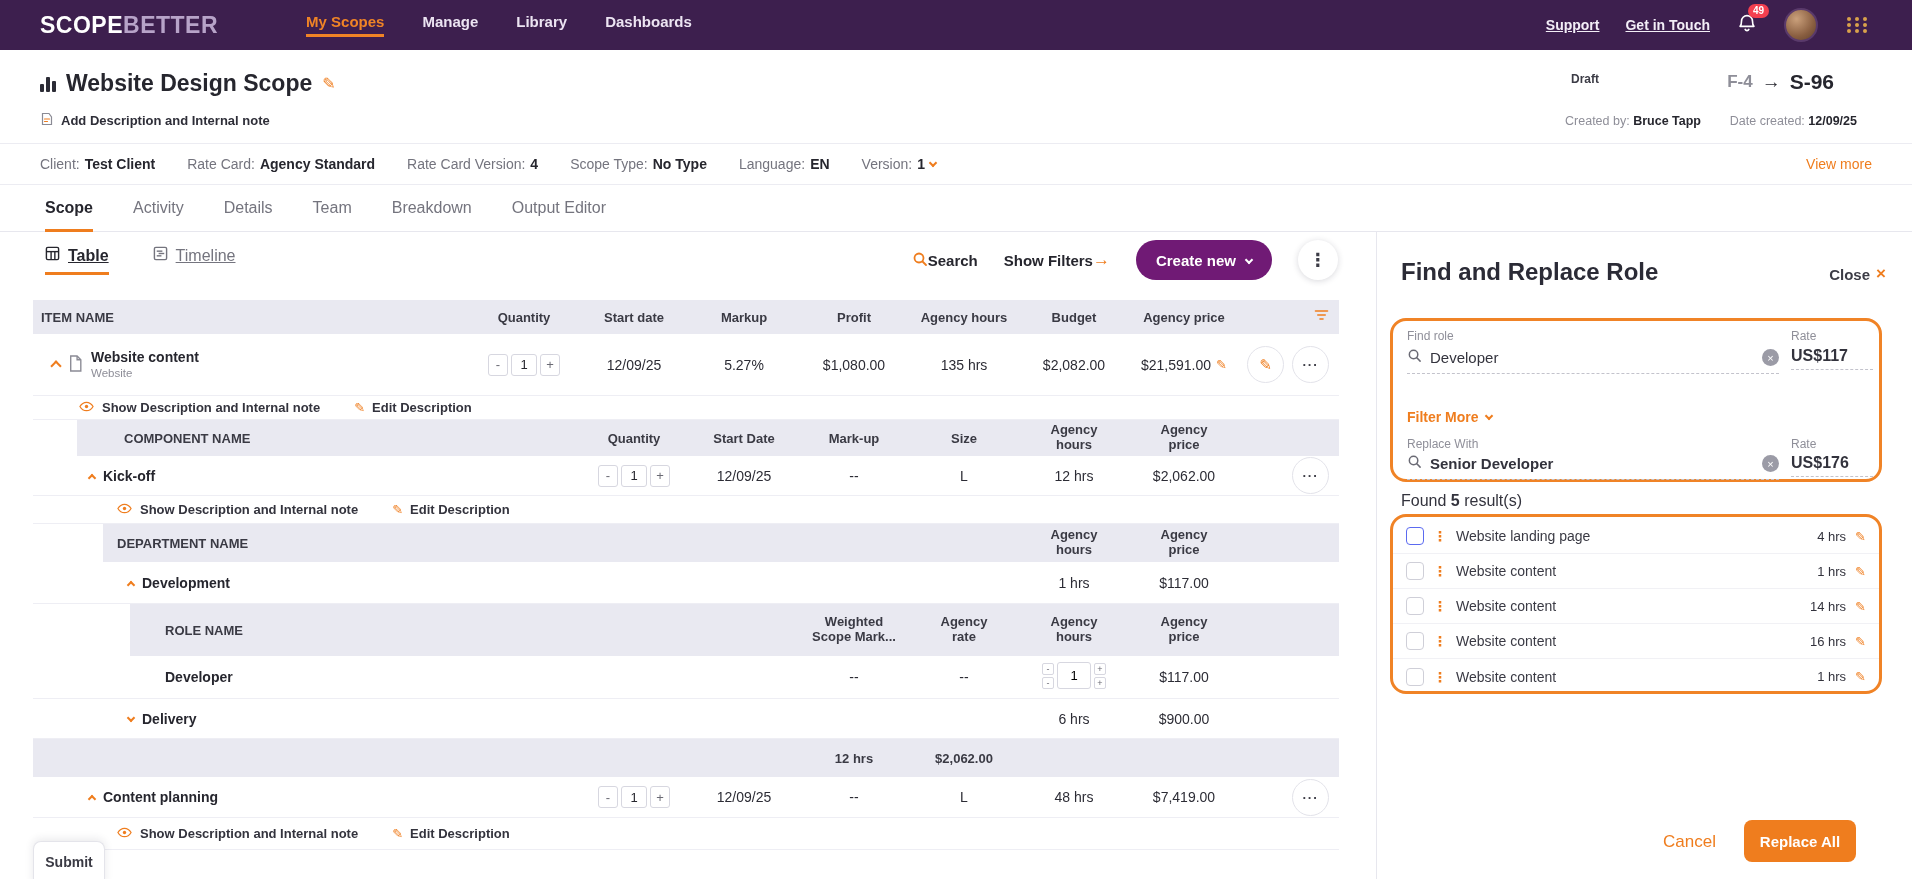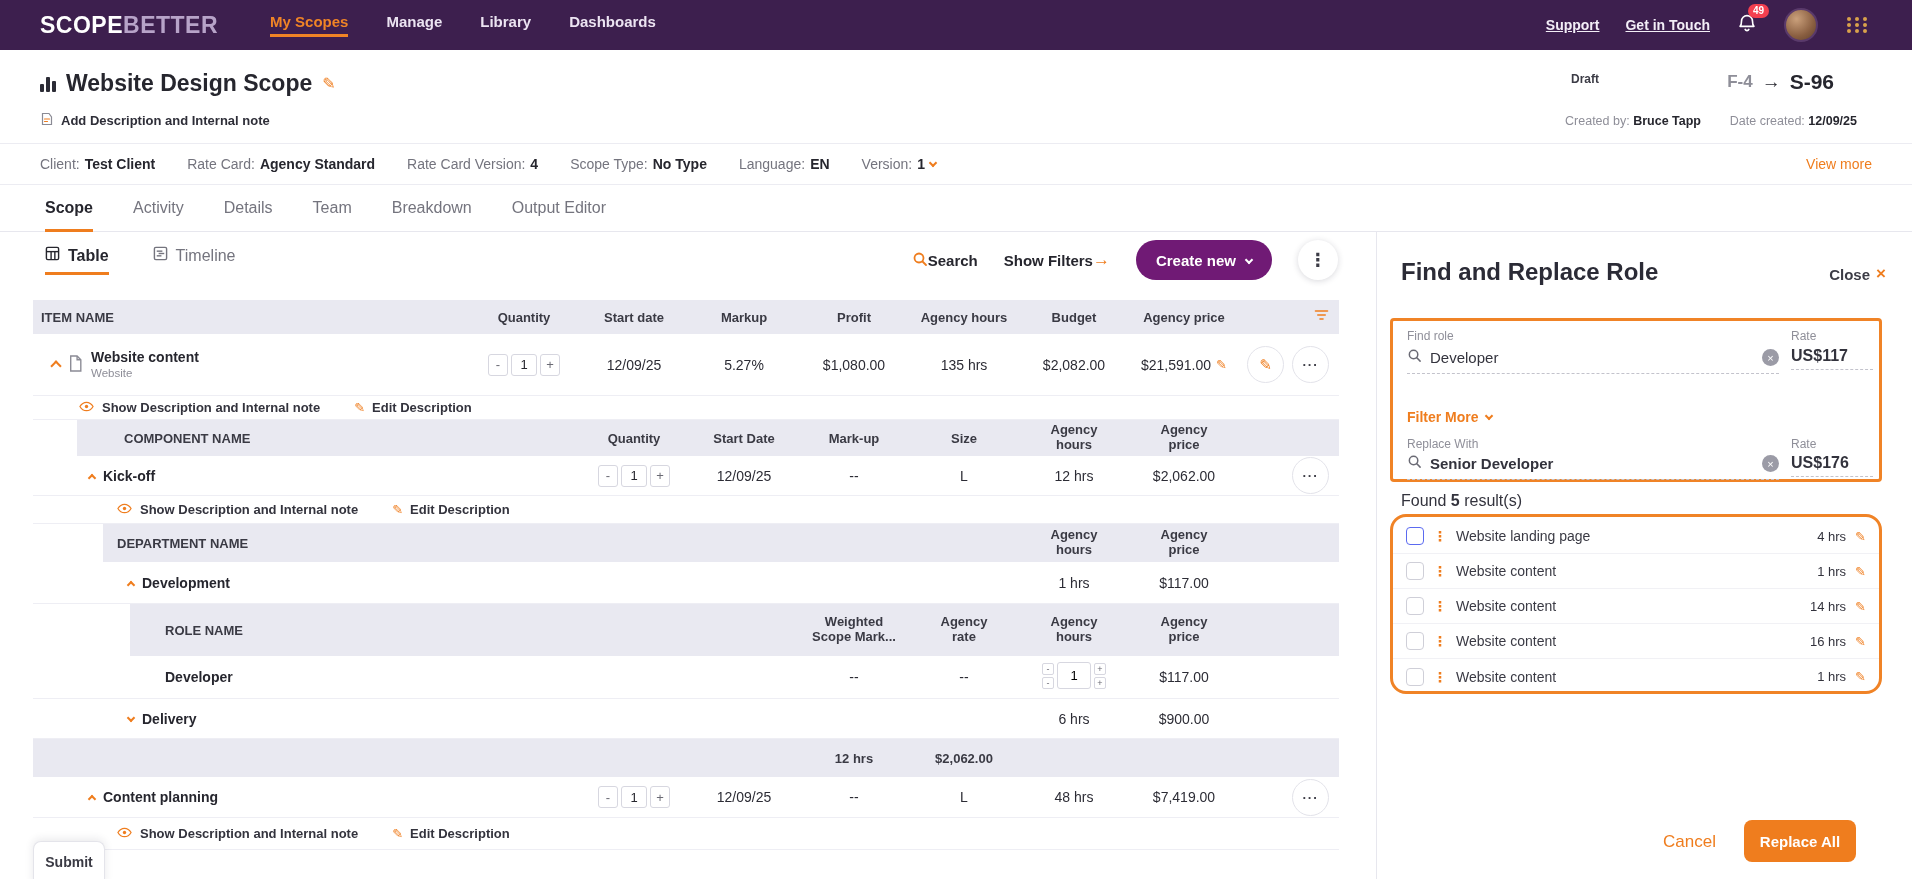--- a/index.html
+++ b/index.html
@@ -4,21 +4,21 @@
 <style>
   * { margin:0; padding:0; box-sizing:border-box; }
   body { width:1912px; height:879px; position:relative; overflow:hidden; background:#fff;
          font-family:"Liberation Sans","DejaVu Sans",sans-serif; color:#26262e; }
 
   
   .navbar { position:absolute; top:0; left:0; width:100%; height:50px; background:#3d1f4e;
             display:flex; align-items:center; z-index:10; }
   .logo { margin-left:40px; font-size:23px; font-weight:bold; letter-spacing:.5px; cursor:pointer; }
   .logo-scope { color:#fff; } .logo-better { color:#b7a3c8; }
-  .nav-items { display:flex; gap:38px; margin-left:52px; }
+  .nav-items { display:flex; gap:38px; margin-left:88px; }
   .nav-item { color:#ece4f2; font-size:15px; font-weight:600; cursor:pointer; padding-bottom:4px; border-bottom:3px solid transparent; }
   .nav-item.active { color:#f08426; border-bottom-color:#f08426; }
   .nav-right { margin-left:auto; display:flex; align-items:center; gap:26px; margin-right:42px; }
   .nav-link { color:#f3eef7; font-size:14px; font-weight:600; cursor:pointer;text-decoration:underline; }
   .bell-wrap { position:relative; cursor:pointer; display:flex; }
   .badge { position:absolute; top:-8px; right:-11px; background:#f43f4f; color:#fff; font-size:10px;
            font-weight:700; border-radius:9px; padding:2px 5px; line-height:1; }
   .avatar { width:34px; height:34px; border-radius:50%;
             background:radial-gradient(circle at 35% 30%, #caa07b 0%, #8a5f41 60%, #5e3f2c 100%);
             border:2px solid #5a3a6b; cursor:pointer; }
@@ -53,21 +53,21 @@
   .tabs { position:absolute; top:185px; left:0; width:100%; height:47px; border-bottom:1px solid #e7e7ee;
           display:flex; align-items:flex-end; padding-left:45px; gap:40px; background:#fff; }
   .tab { font-size:16px; color:#74747e; padding-bottom:12px; cursor:pointer; border-bottom:3px solid transparent; margin-bottom:-1px; }
   .tab.active { color:#26262e; font-weight:700; border-bottom-color:#ef7d1e; }
 
   
   .table-area { position:absolute; top:232px; left:0; width:1377px; height:647px; border-right:1px solid #e7e7ee;
                 overflow:hidden; background:#fff; }
   .view-toolbar { position:absolute; top:14px; left:45px; display:flex; gap:44px; align-items:center; }
   .view-toggle { display:flex; align-items:center; gap:8px; font-size:16px; color:#74747e; cursor:pointer;
-                 padding-bottom:7px; border-bottom:3px solid transparent; }
+                 padding-bottom:7px; border-bottom:3px solid transparent;text-decoration:underline; }
   .view-toggle.active { font-weight:700; color:#26262e; border-bottom-color:#ef7d1e; }
   .toolbar-right { position:absolute; top:8px; right:38px; display:flex; align-items:center; gap:26px; }
   .search-btn, .show-filters { display:flex; gap:0; align-items:center; font-size:15px; font-weight:600;
                                color:#26262e; cursor:pointer;justify-content:center; }
   .accent { color:#ef7d1e; }
   .arrow-orange { color:#ef7d1e; font-weight:700; font-size:17px; font-style:normal; }
   .create-btn { background:#701a75; color:#fff; height:40px; border-radius:20px; padding:0 20px;
                 display:flex; align-items:center; gap:10px; font-size:15px; font-weight:700; border:none; cursor:pointer; }
   .kebab-btn { width:40px; height:40px; border-radius:50%; background:#fff;
                box-shadow:0 1px 6px rgba(40,40,60,.18); display:flex; align-items:center; justify-content:center;
@@ -122,21 +122,21 @@
              border-bottom:1px solid #eeeef4; background:#fff; }
   .editdesc { display:flex; gap:7px; margin-left:26px; align-items:center; cursor:pointer; }
   .descrow .lbl { cursor:pointer; }
 
   
   .panel { position:absolute; top:232px; left:1377px; width:535px; height:647px; background:#fff; }
   .panel-title { position:absolute; left:24px; top:26px; font-size:24px; font-weight:700; color:#2b2b36; }
   .panel-close { position:absolute; right:26px; top:32px; display:flex; gap:6px; align-items:center;
                  font-size:15px; font-weight:700; color:#3c3c46; cursor:pointer;justify-content:center; }
   .panel-close .x { color:#ef7d1e; font-size:17px; font-style:normal; }
-  .fbox { position:absolute; left:13px; top:86px; width:492px; height:164px; border:3px solid #f08326; border-radius:4px; }
+  .fbox { position:absolute; left:13px; top:86px; width:492px; height:164px; border:3px solid #f08326; border-radius:16px; }
   .flabel { position:absolute; font-size:12px; color:#8f8f99; }
   .finput { position:absolute; display:flex; align-items:center; gap:8px; border-bottom:1px dashed #c3c3cc;
             padding-bottom:6px; width:372px; left:14px; }
   .finput input { border:none; outline:none; font-size:15px; color:#33333d; flex:1; background:transparent; }
   .finput input.boldin { font-weight:700; }
   .clear { width:17px; height:17px; min-width:17px; border-radius:50%; background:#9b9ba6; color:#fff; font-size:11px;
            display:flex; align-items:center; justify-content:center; cursor:pointer; font-style:normal; }
   .rate-val { position:absolute; font-size:16px; font-weight:700; color:#33333d; border-bottom:1px dashed #c3c3cc;
               padding-bottom:4px; width:82px; }
   .filter-more { position:absolute; left:14px; top:88px; color:#ef7d1e; font-size:14px; font-weight:700;

